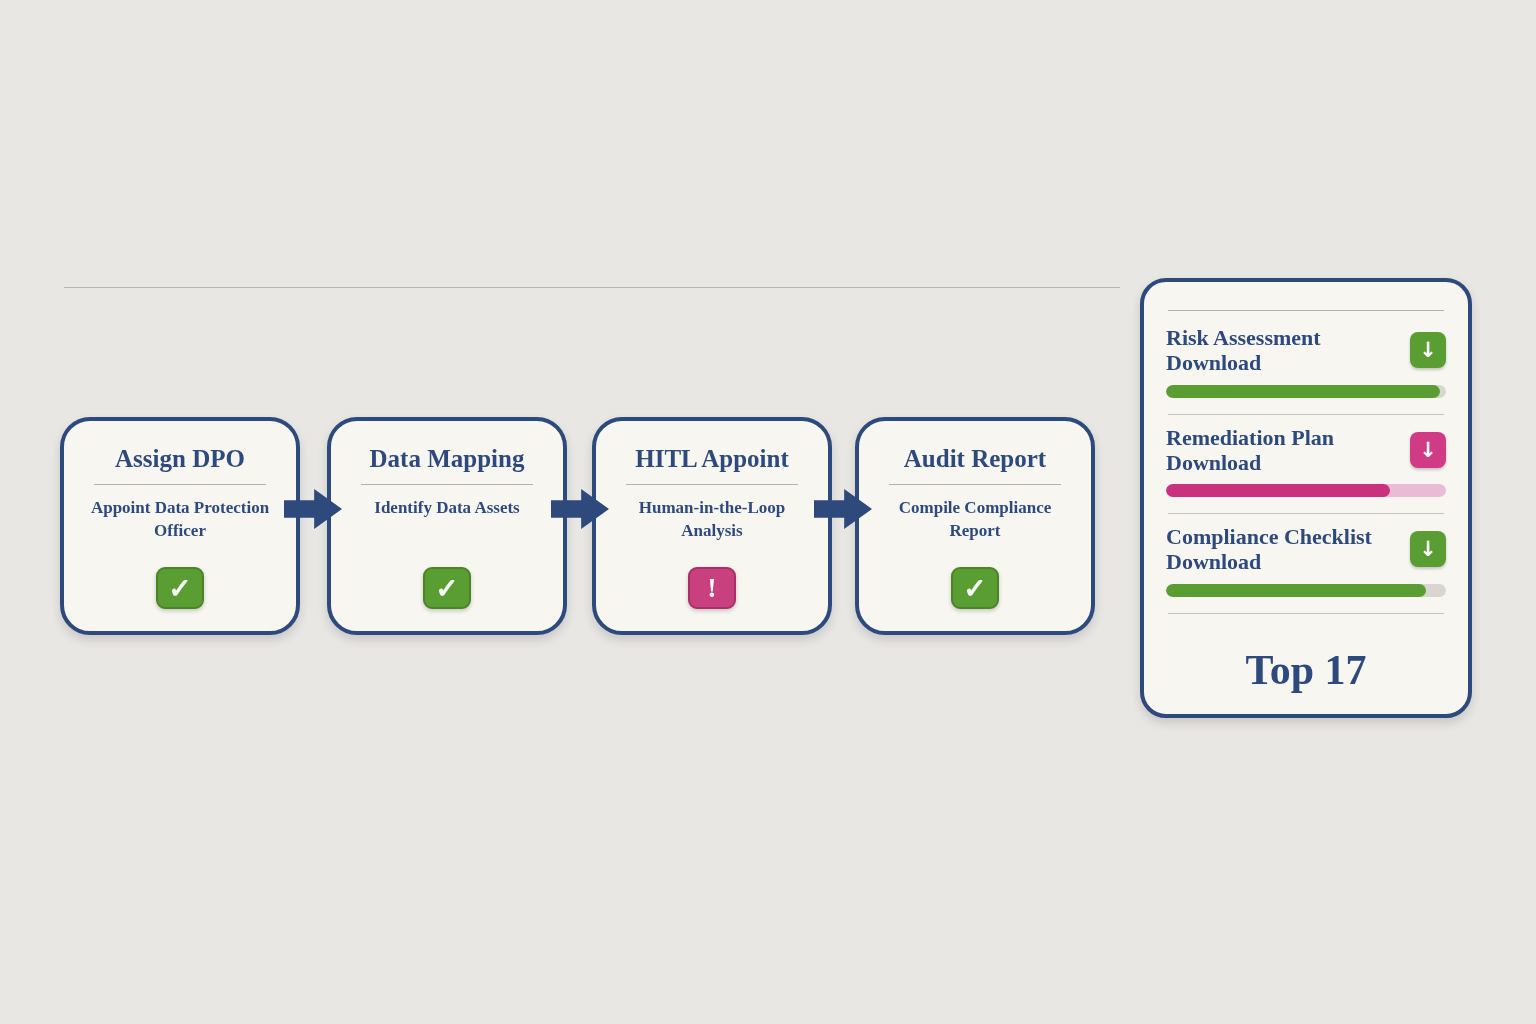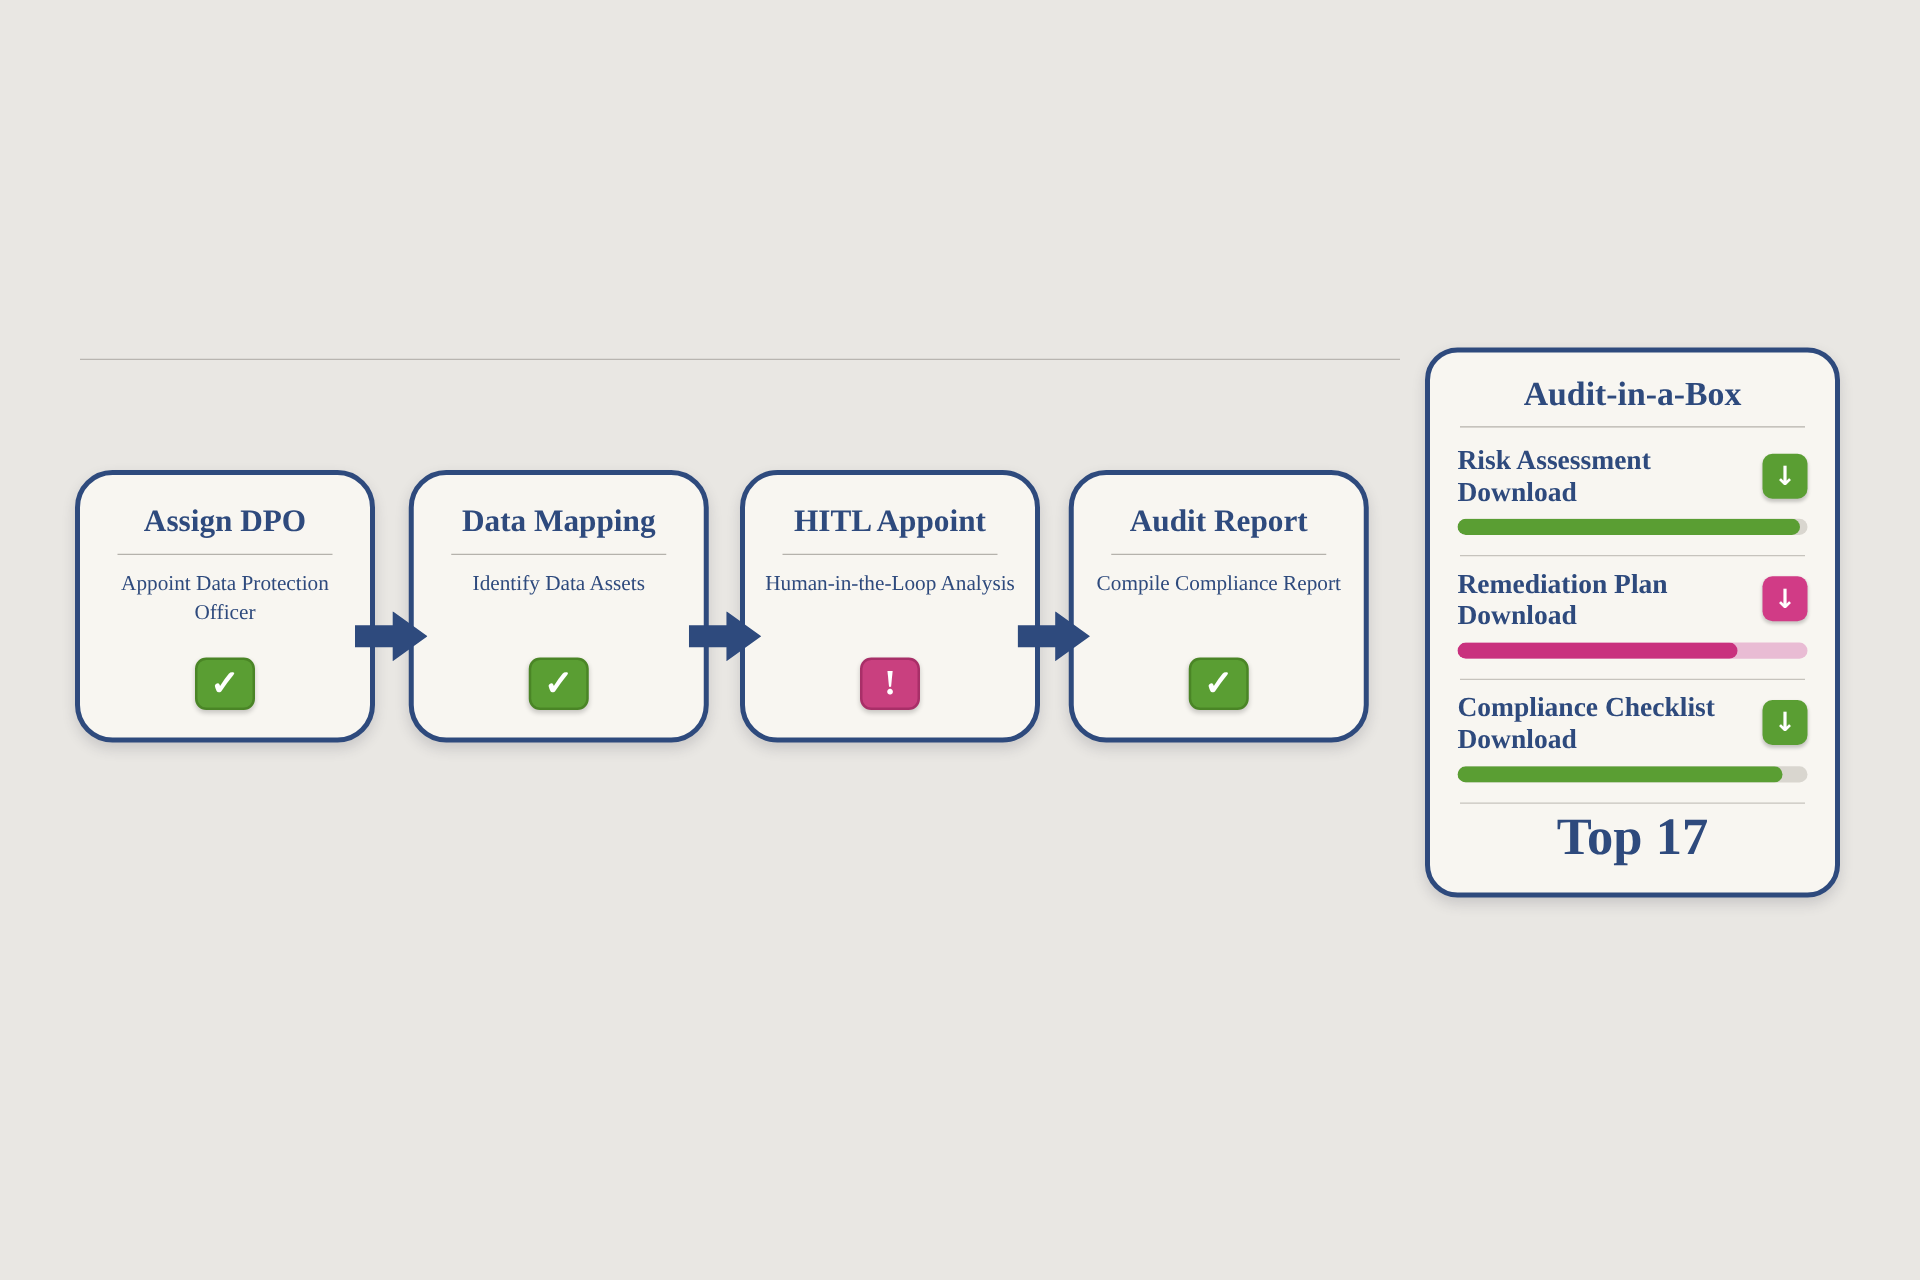--- a/index.html
+++ b/index.html
@@ -29,21 +29,21 @@
     position: absolute;
     left: 64px;
     top: 287px;
     width: 1056px;
     height: 1px;
     background: #b8b5b0;
   }
   
   .step-card {
     position: absolute;
-    top: 376px;
+    top: 417px;
     width: 240px;
     height: 218px;
     background: #f8f6f1;
     border: 4px solid #2e4a7d;
     border-radius: 30px;
     box-shadow: 0 5px 10px rgba(60,60,80,0.18);
     display: flex;
     flex-direction: column;
     align-items: center;
     padding: 24px 16px 22px 16px;
@@ -59,21 +59,21 @@
     text-align: center;
   }
   .step-rule {
     width: 86%;
     height: 1px;
     background: #b5b2ac;
     margin: 11px 0 12px 0;
   }
   .step-subtitle {
     font-size: 17px;
-    font-weight: normal;
+    font-weight: bold;
     color: #2e4a7d;
     text-align: center;
     line-height: 1.35;
   }
   .status-icon {
     margin-top: auto;
     width: 48px;
     height: 42px;
     border-radius: 9px;
     display: flex;
@@ -226,21 +226,20 @@
   <div class="step-card card-4">
     <div class="step-title">Audit Report</div>
     <div class="step-rule"></div>
     <div class="step-subtitle">Compile Compliance Report</div>
     <div class="status-icon status-green">
       <span>✓</span>
     </div>
   </div>
 
   <aside class="audit-panel">
-    <div class="panel-title">Audit-in-a-Box</div>
     <div class="panel-rule"></div>
 
     <div class="download-item">
       <div class="download-row">
         <span class="download-label">Risk Assessment Download</span>
         <button class="download-btn btn-green">
           <span>↓</span>
         </button>
       </div>
       <div class="progress-track track-green">

